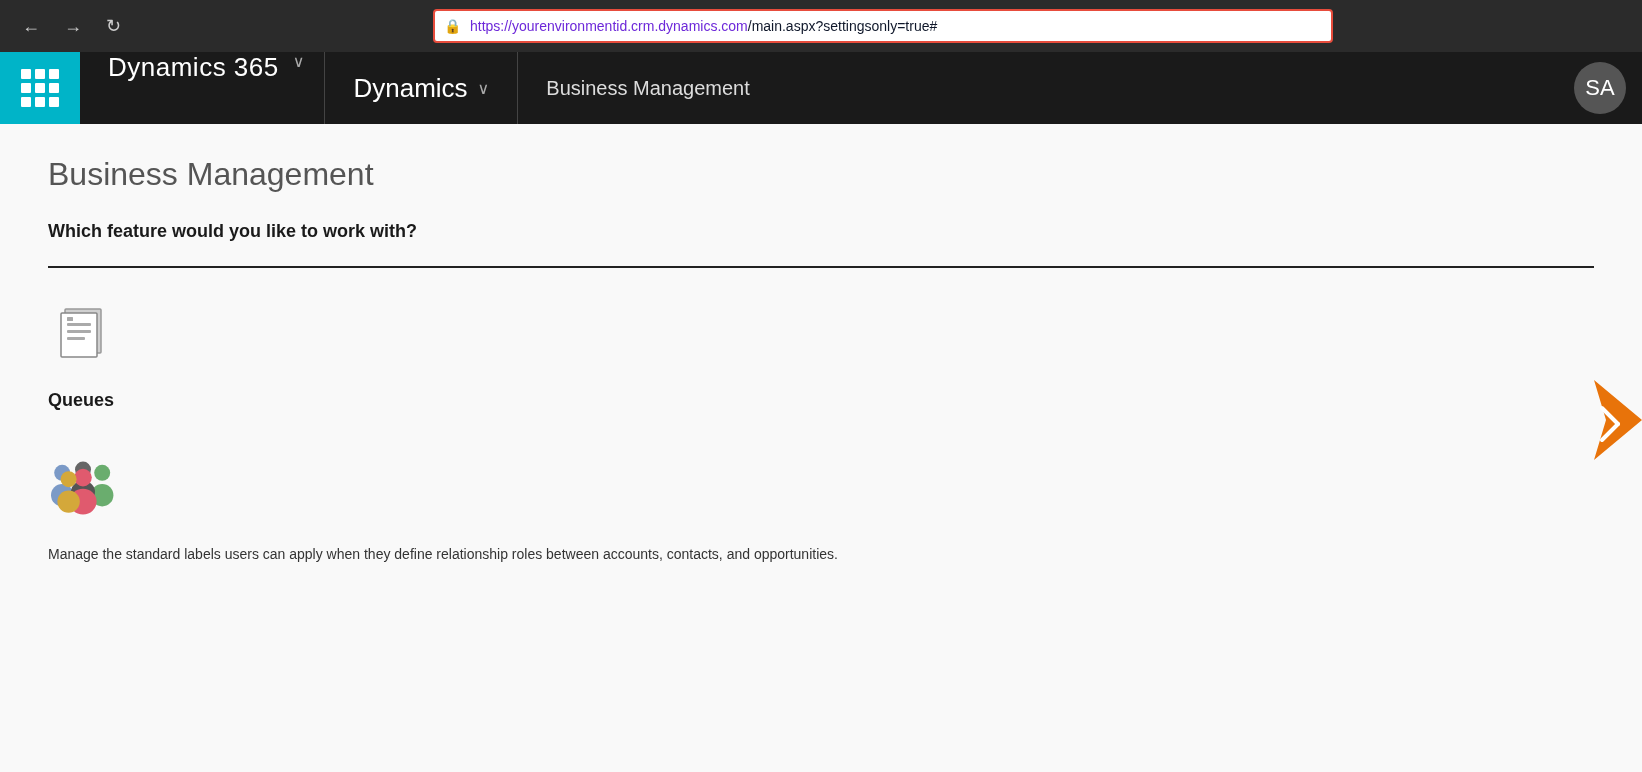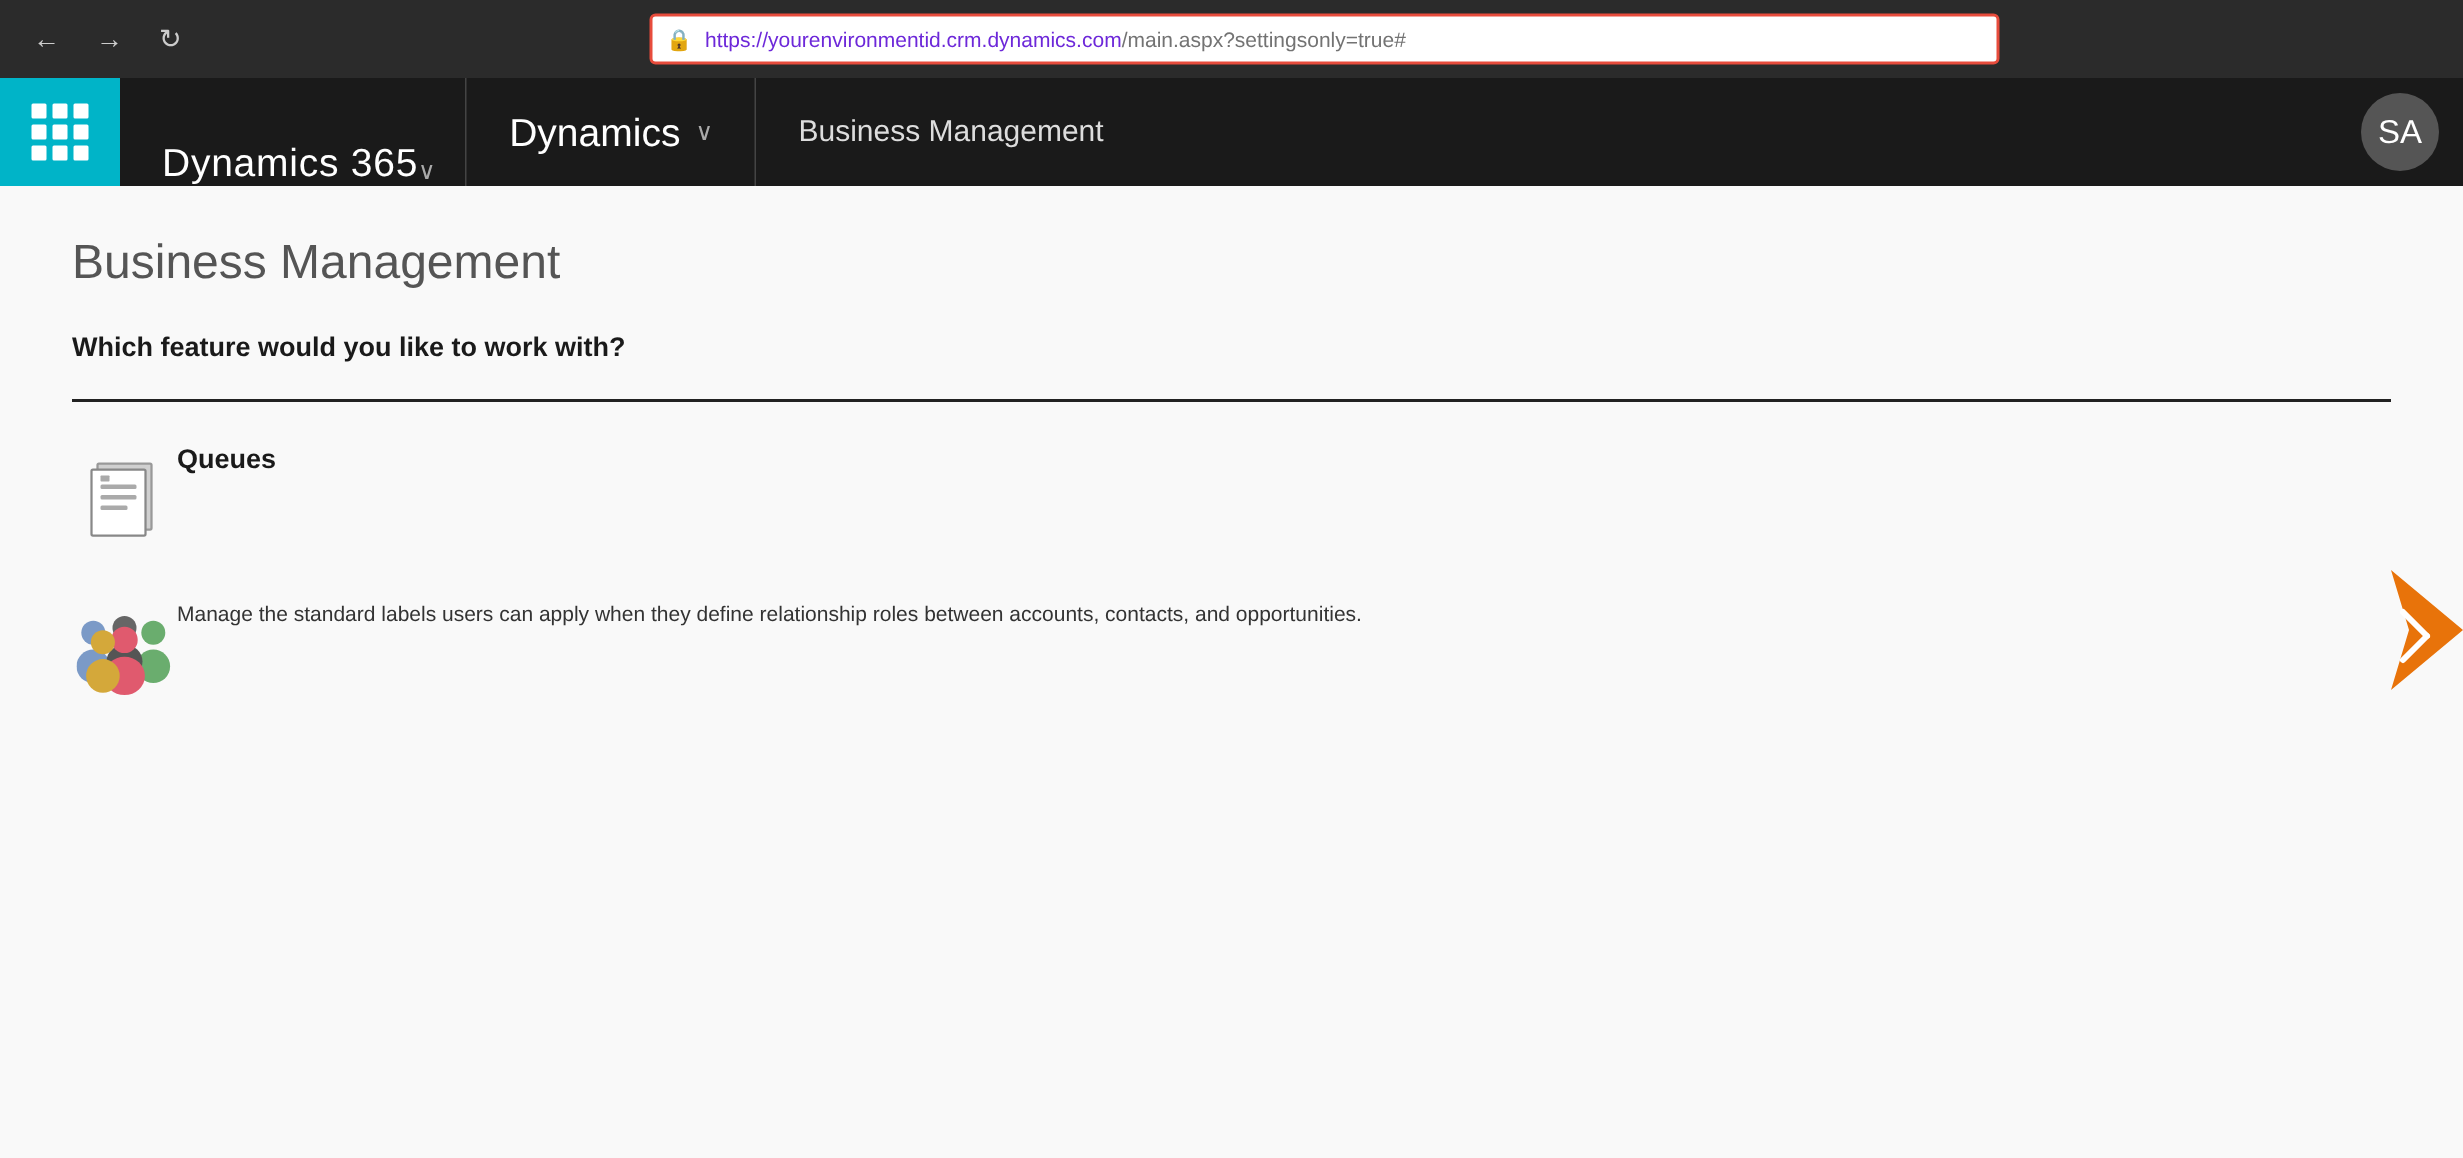--- a/index.html
+++ b/index.html
@@ -43,21 +43,21 @@
     .address-text {
       font-size: 14px;
       color: #222;
       white-space: nowrap;
     }
     .address-highlight {
       color: #6d28d9;
       font-weight: normal;
     }
     .address-dim {
-      color: #737373;
+      color: #0f172a;
     }
 
     
     .app-navbar {
       background: #1a1a1a;
       height: 72px;
       display: flex;
       align-items: center;
     }
     .nav-waffle {
@@ -75,22 +75,22 @@
       grid-template-columns: repeat(3, 10px);
       grid-template-rows: repeat(3, 10px);
       gap: 4px;
     }
     .waffle-dot {
       background: #fff;
       border-radius: 1px;
     }
     .nav-app-title {
       display: flex;
-      align-items: flex-end;
-      gap: 0;
+      align-items: flex-start;
+      gap: 14px;
       padding: 0 20px 0 28px;
       border-right: 1px solid #444;
       height: 100%;
       cursor: pointer;
     }
     .nav-app-title-text {
       color: #fff;
       font-size: 26px;
       font-weight: 300;
       letter-spacing: 0.5px;
@@ -153,22 +153,24 @@
       color: #1a1a1a;
       padding-bottom: 24px;
       border-bottom: 2px solid #222;
       margin-bottom: 28px;
     }
 
     
     .feature-item {
       display: flex;
       align-items: flex-start;
+      gap: 24px;
       margin-bottom: 32px;
       cursor: pointer;
+      flex-direction: column;
     }
     .feature-icon-wrapper {
       flex-shrink: 0;
       width: 70px;
       height: 70px;
       display: flex;
       align-items: center;
       justify-content: center;
     }
     

